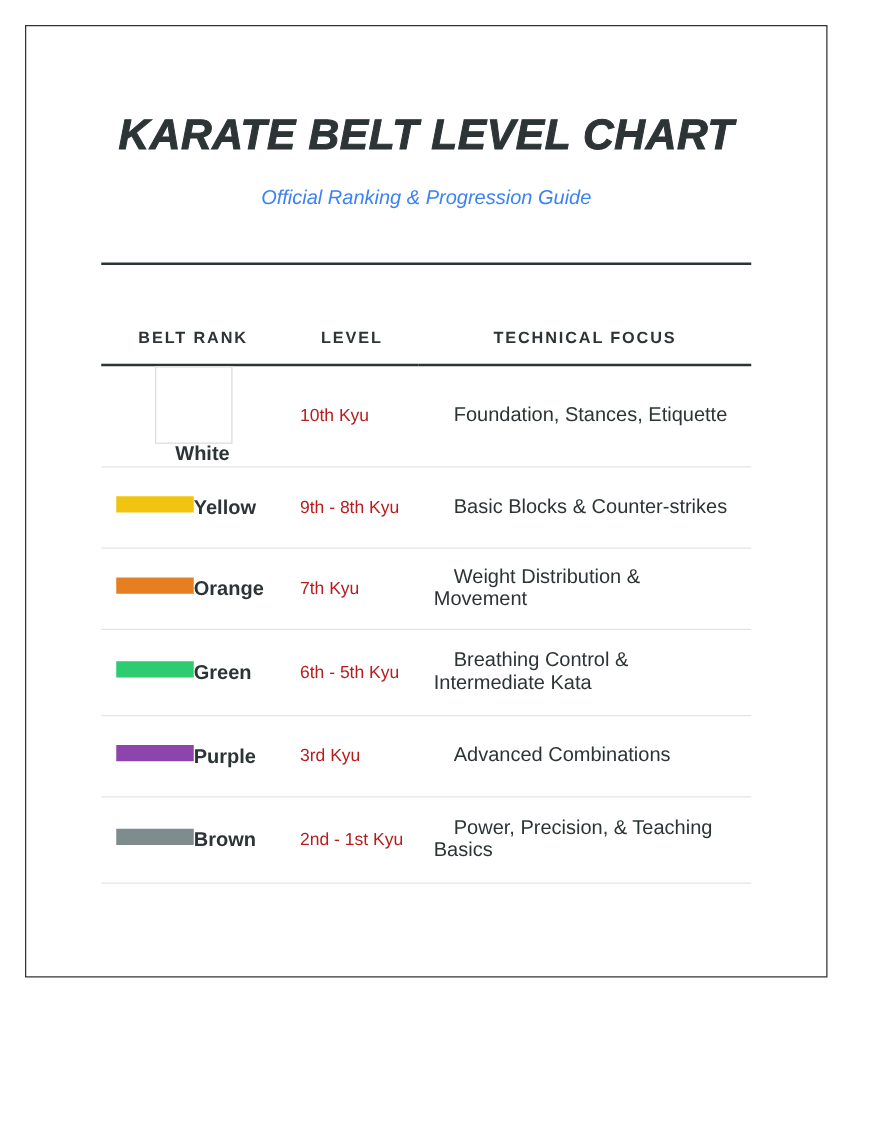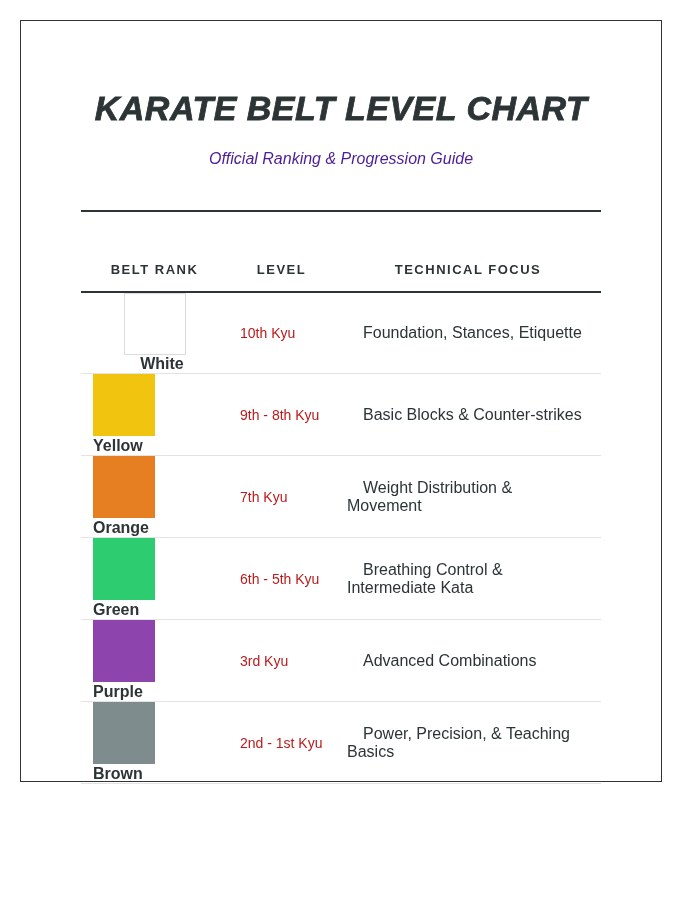--- a/index.html
+++ b/index.html
@@ -16,41 +16,41 @@
     position: absolute; left: 81px; top: 20px; width: 520px;
   }
   .header { text-align: center; padding-top: 68px; font-style: italic; }
   .title {
     font-family: "Liberation Sans", sans-serif;
     font-weight: 900; font-size: 34px; letter-spacing: 0.5px;
     color: #2d3436; line-height: 40px;
     -webkit-text-stroke: 0.8px #2d3436;
   }
   .subtitle {
-    margin-top: 21px; font-size: 16px; color: #4c1d95; line-height: 20px;
+    margin-top: 21px; font-size: 16px; color: #3b82f6; line-height: 20px;
   }
   .rule { margin-top: 41px; height: 2px; background: #2d3436; }
 
   table { width: 520px; border-collapse: collapse; margin-top: 50px; table-layout: fixed; }
   th {
     text-align: center; font-size: 13px; font-weight: 700; letter-spacing: 1.5px;
     color: #2d3436; padding: 0 12px 13px 12px; border-bottom: 2px solid #2d3436;
     line-height: 16px;
   }
   td {
     vertical-align: middle; border-bottom: 1px solid #e3e3e3;
     padding: 0 12px; font-size: 16px; line-height: 18px;
   }
   col.c1 { width: 147px; } col.c2 { width: 107px; }
   .rank { display: flex; align-items: center; flex-wrap: wrap; flex-direction: column; }
   .swatch { width: 62px; height: 13px; flex: 0 0 62px; }
   .swatch.white { border: 1px solid #dcdcdc; background: #ffffff; }
   .rank-name { font-weight: 700; font-size: 16px; color: #2d3436; }
   .rank.inline .rank-name { margin-left: 15px; }
-  .rank.stack { flex-direction: column; align-items: flex-start; }
+  .rank.stack { flex-direction: row; align-items: flex-start; }
   .rank.stack .rank-name { margin-top: 1px; }
   .level { color: #b91c1c; font-size: 14px; line-height: 16px; }
   .focus { color: #2d3436; margin-left: 16px; }
 </style>
 </head>
 <body>
 
 <div class="frame"></div>
 
 <div class="page">

